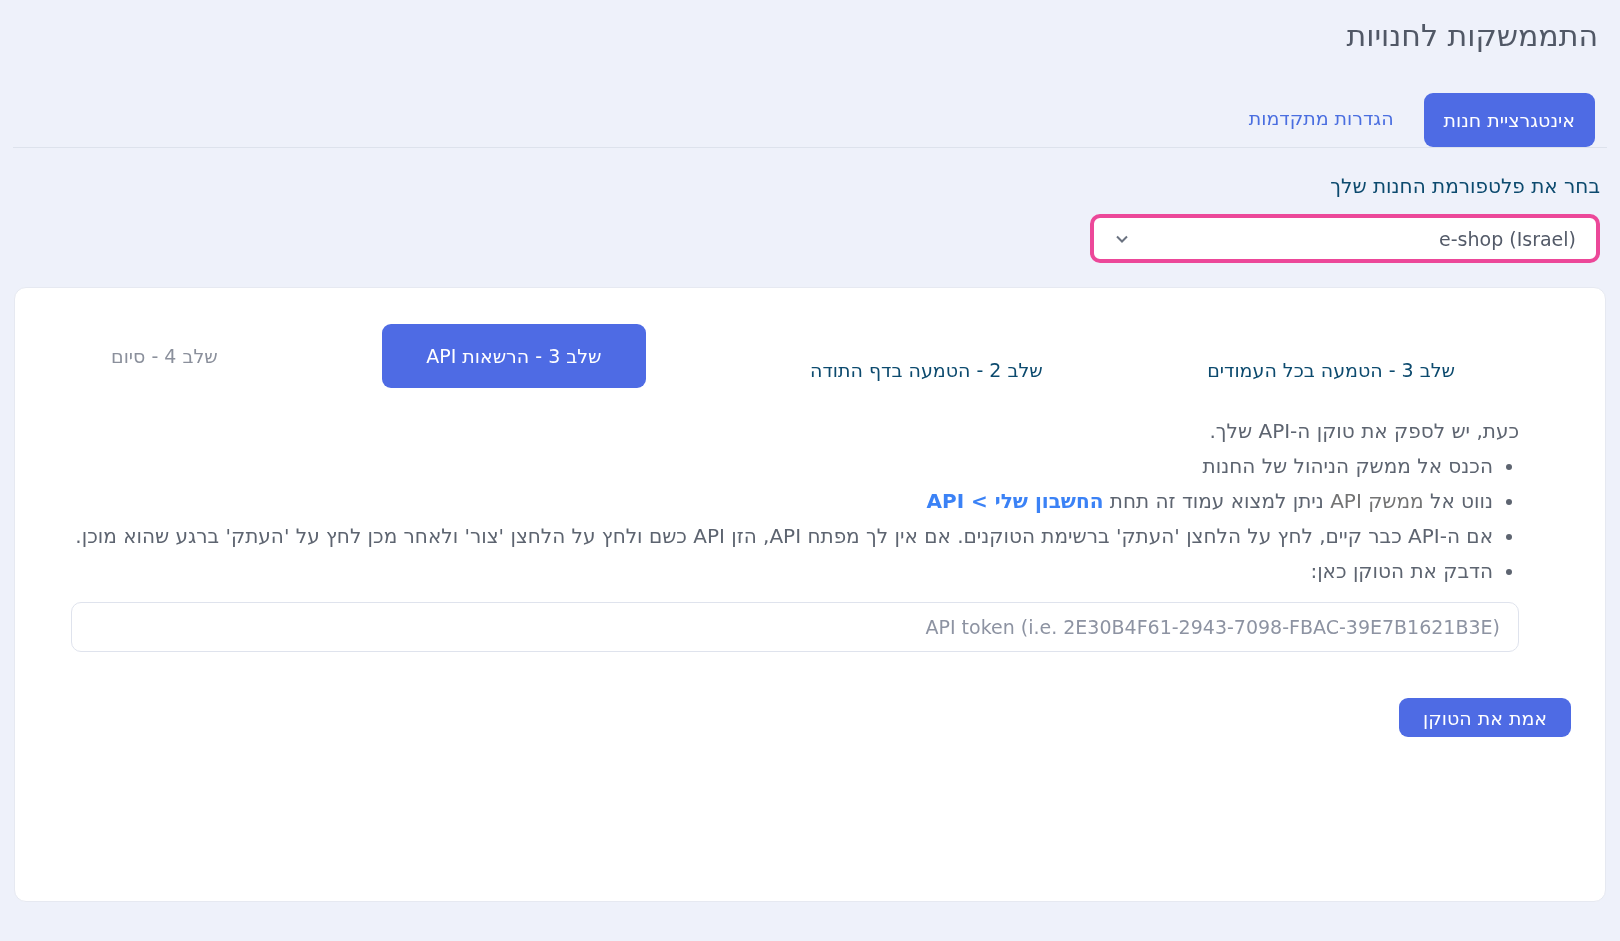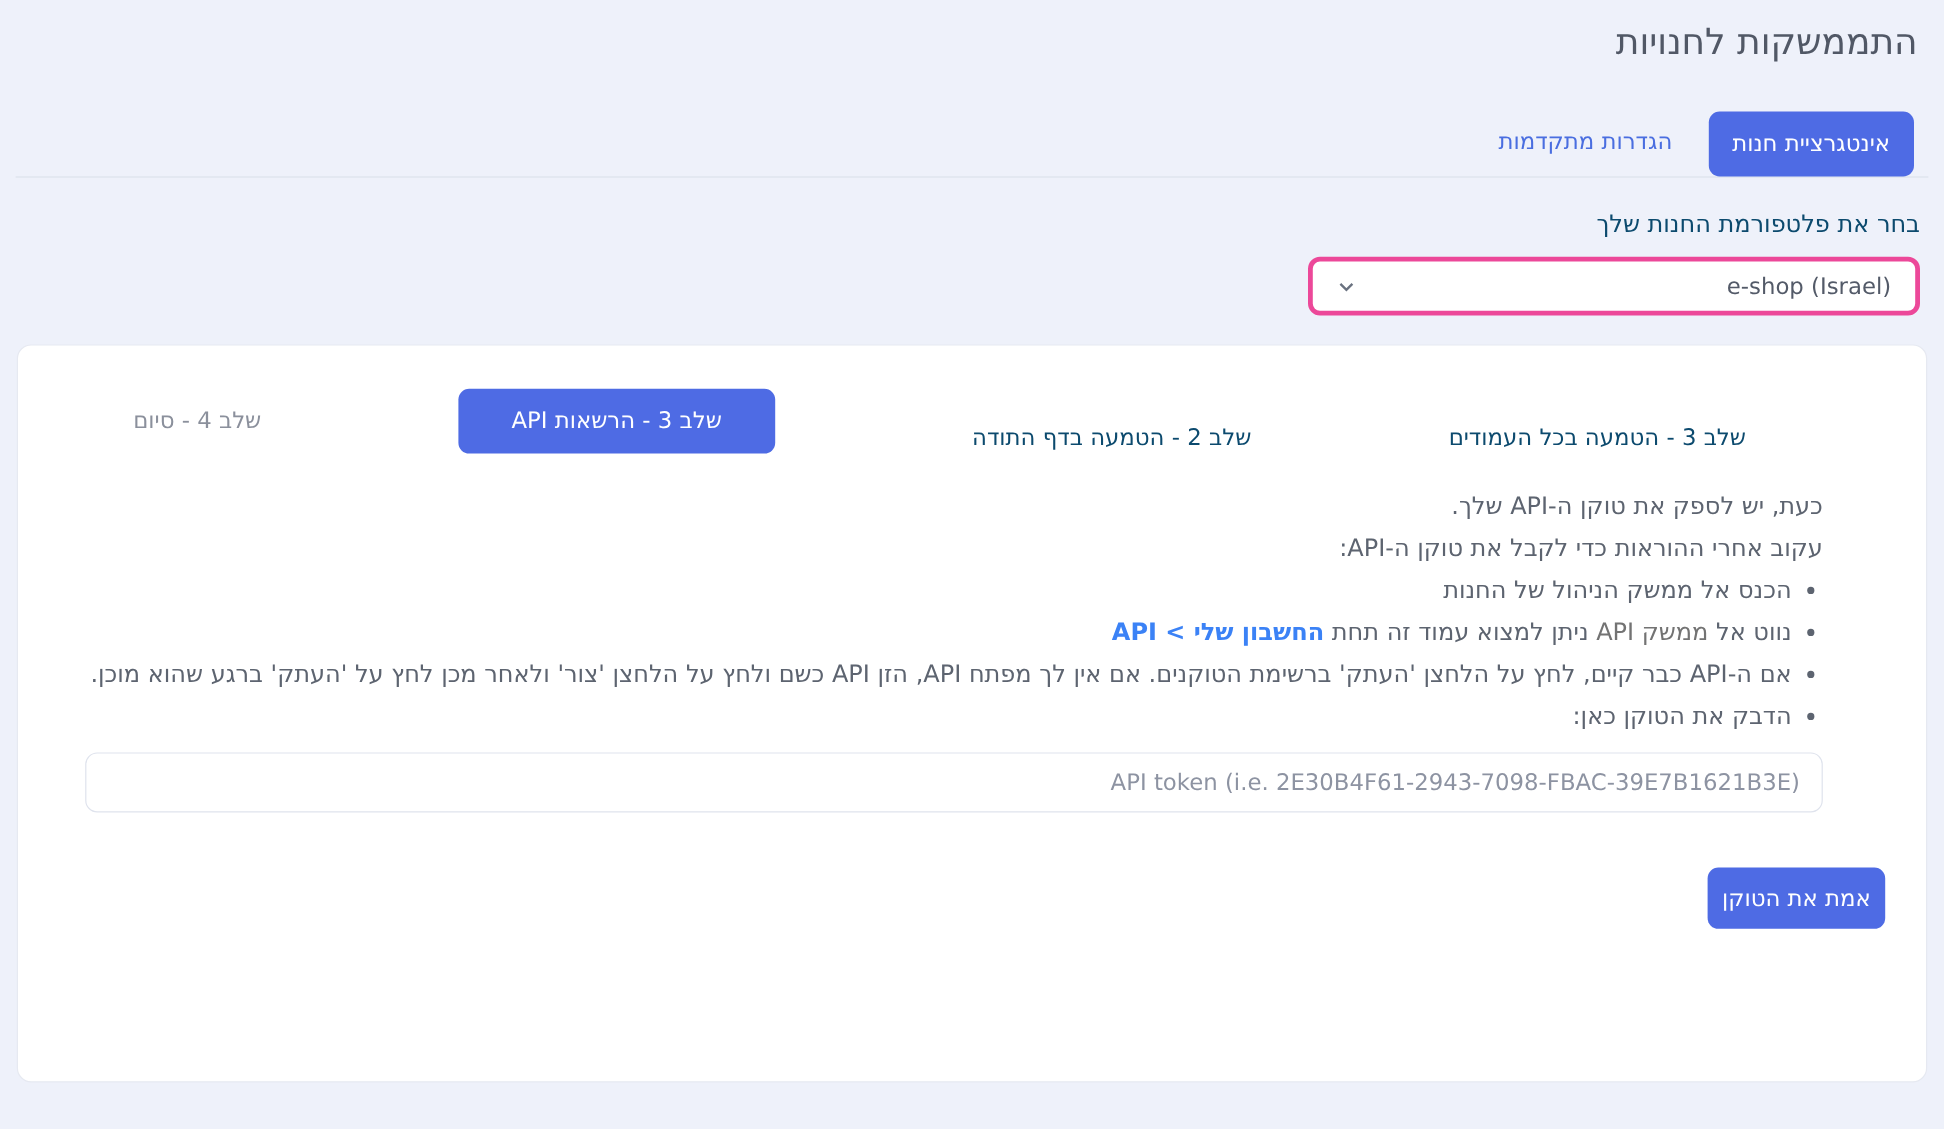--- a/index.html
+++ b/index.html
@@ -83,21 +83,21 @@
     justify-content: space-between;
     padding: 0 150px 0 96px;
     font-size: 19px;
   }
   .step-link { color: #0c4a6e; text-decoration: none; cursor: pointer; white-space: nowrap; margin-top: 28px; }
   .step-active {
     background: #4e6be4;
     color: #ffffff;
     border: none;
     border-radius: 9px;
-    height: 54px;
+    height: 64px;
     padding: 0 44px;
     font-size: 19px;
     font-family: inherit;
     cursor: pointer;
     white-space: nowrap;
   }
   .step-muted { color: #8b909c; white-space: nowrap; }
 
   .instructions {
     padding: 26px 86px 0 56px;
@@ -134,22 +134,22 @@
 
   .post-input { margin-top: 16px; }
 
   .actions { display: flex; margin-top: 46px; }
   .validate-btn {
     margin-right: -52px;
     background: #4e6be4;
     color: #ffffff;
     border: none;
     border-radius: 9px;
-    height: 51px;
-    padding: 0 12px;
+    height: 39px;
+    padding: 0 24px;
     font-size: 19px;
     font-family: inherit;
     cursor: pointer;
   }
 </style>
 </head>
 <body>
 
 <header>
   <h1 class="page-title">התממשקות לחנויות</h1>
@@ -172,21 +172,20 @@
 <section class="card">
   <nav class="steps">
     <a class="step-link">שלב 3 - הטמעה בכל העמודים</a>
     <a class="step-link">שלב 2 - הטמעה בדף התודה</a>
     <button class="step-active">שלב 3 - הרשאות API</button>
     <span class="step-muted">שלב 4 - סיום</span>
   </nav>
 
   <div class="instructions">
     <p>כעת, יש לספק את טוקן ה-API שלך.</p>
-    <p>עקוב אחרי ההוראות כדי לקבל את טוקן ה-API:</p>
 
     <ul class="checklist">
       <li>
         <span>הכנס אל ממשק הניהול של החנות</span>
       </li>
       <li><span>נווט אל </span><a class="inline-link">ממשק API</a><span> ניתן למצוא עמוד זה תחת </span><strong class="bold-path">החשבון שלי &gt; API</strong></li>
       <li>
         <span>אם ה-API כבר קיים, לחץ על הלחצן 'העתק' ברשימת הטוקנים. אם אין לך מפתח API, הזן API כשם ולחץ על הלחצן 'צור' ולאחר מכן לחץ על 'העתק' ברגע שהוא מוכן.</span>
       </li>
       <li>

